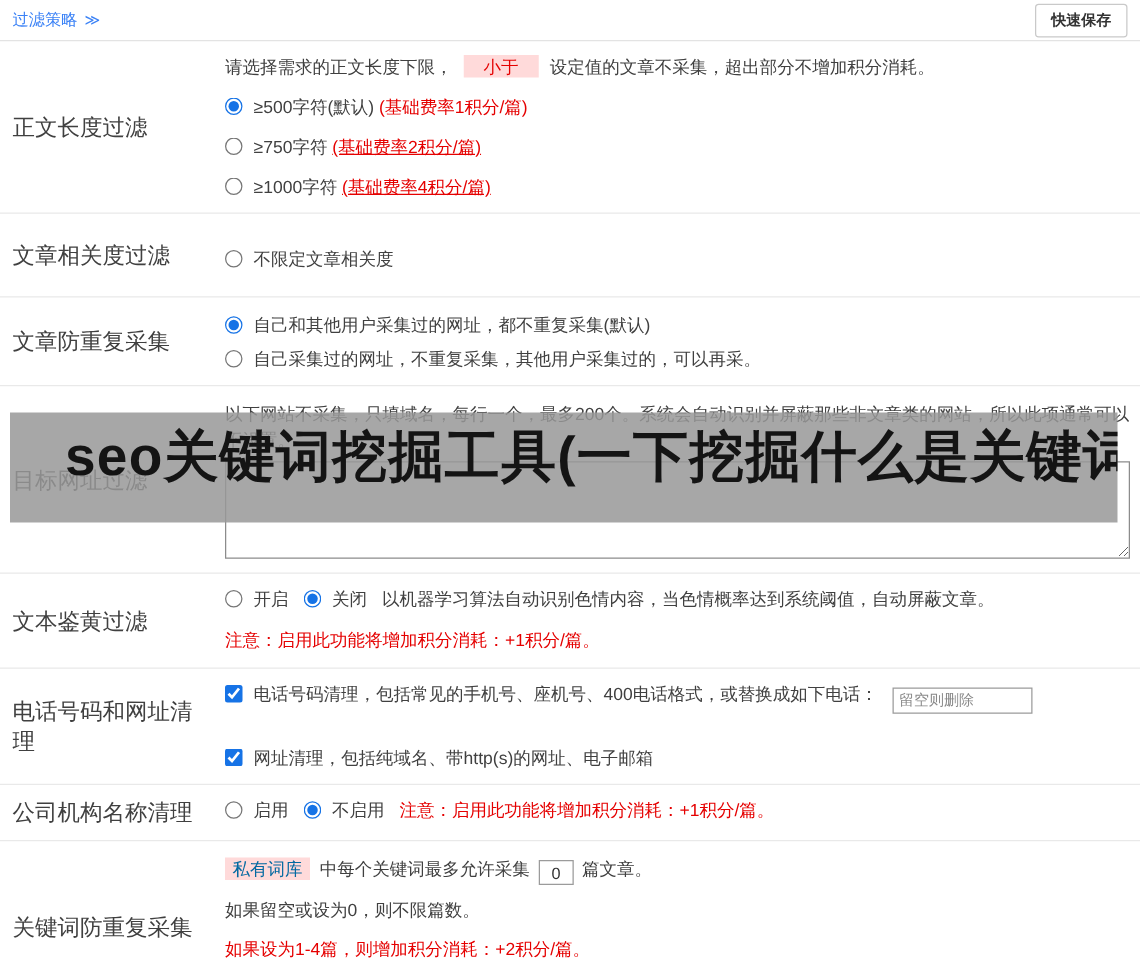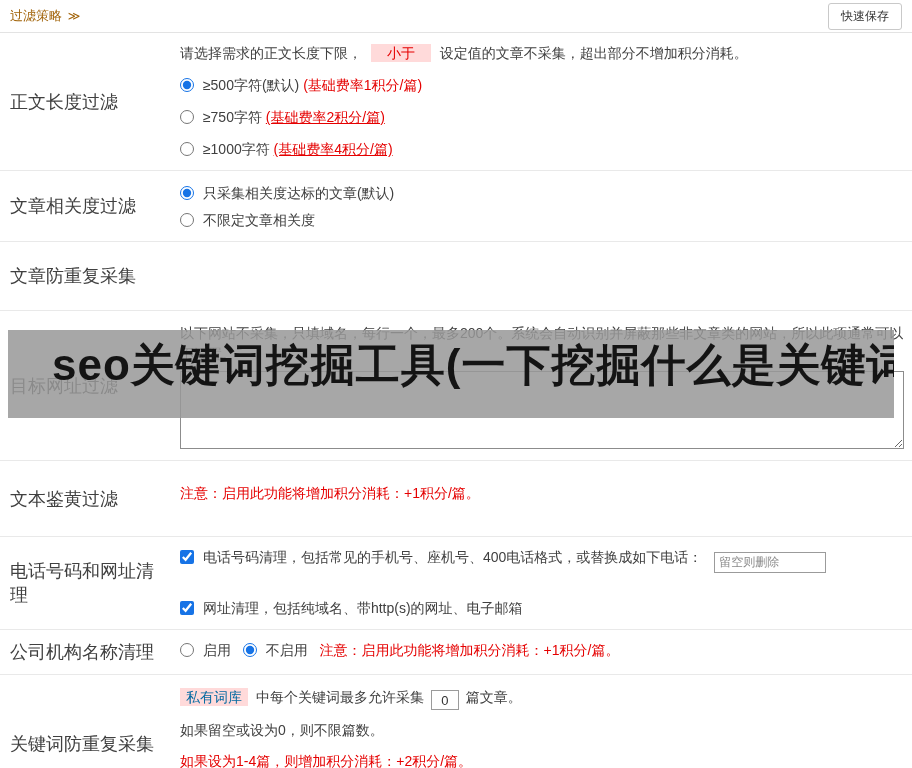--- a/index.html
+++ b/index.html
@@ -2,24 +2,24 @@
 <html><head>
 <meta charset="utf-8">
 <style>
   * { box-sizing: border-box; margin: 0; padding: 0; }
   html,body { background:#fff; }
   body { font-family:"Liberation Sans","DejaVu Sans",sans-serif; color:#404040; }
   .page { width:912px; height:768px; position:relative; overflow:hidden; background:#fff; margin:0 auto; }
 
   .topbar { height:33px; display:flex; align-items:center; justify-content:space-between;
             padding:0 10px; border-bottom:1px solid #e3e3e3; }
-  .topbar-title { color:#a16207; font-size:13px;text-align:center; }
+  .topbar-title { color:#3b82f6; font-size:13px;text-align:center; }
   .topbar-title .chev { font-size:12px; margin-left:2px; }
   .save-btn { font-size:12px; color:#333; background:#fff; border:1px solid #c9c9c9;
-              border-radius:3px; padding:4px 12px; cursor:pointer; }
+              border-radius:3px; padding:4px 12px; cursor:pointer;font-weight:bold; }
 
   .row { display:flex; border-bottom:1px solid #e9e9e9; }
   .row-label { width:172px; padding:10px; font-size:18px; color:#404040;
                display:flex; align-items:center; }
   .row-content { flex:1; padding:10px 8px; font-size:14px; color:#404040; line-height:1.5; }
 
   .r1 { min-height:137px; } .r2 { min-height:67px;align-items:center; } .r3 { min-height:69px; }
   .r4 { min-height:150px; } .r5 { min-height:76px; } .r6 { min-height:68px; }
   .r7 { min-height:42px; }  .r8 { min-height:128px; }
 
@@ -89,46 +89,63 @@
         <input type="radio" name="bodylen" style="">
         <span>≥1000字符</span>
         <span class="red u">(基础费率4积分/篇)</span>
       </label>
     </div>
   </div>
 
   <div class="row r2">
     <div class="row-label">文章相关度过滤</div>
     <div class="row-content">
-      <label class="opt" style="margin-top:2px;">
-        <input type="radio" name="relevance" checked="" style="">
-        <span>只采集相关度达标的文章(默认)</span>
-      </label>
       <label class="opt" style="margin-top:6px;">
         <input type="radio" name="relevance" style="">
         <span>不限定文章相关度</span>
       </label>
     </div>
   </div>
 
   <div class="row r3">
     <div class="row-label">文章防重复采集</div>
+    <div class="row-content">
+      <label class="opt" style="margin-top:2px;">
+        <input type="radio" name="dedup" checked="" style="">
+        <span>自己和其他用户采集过的网址，都不重复采集(默认)</span>
+      </label>
+      <label class="opt" style="margin-top:6px;">
+        <input type="radio" name="dedup" style="">
+        <span>自己采集过的网址，不重复采集，其他用户采集过的，可以再采。</span>
+      </label>
+    </div>
   </div>
 
   <div class="row r4">
     <div class="row-label">目标网址过滤</div>
     <div class="row-content">
       <div class="site-desc">以下网站不采集，只填域名，每行一个，最多200个。系统会自动识别并屏蔽那些非文章类的网站，所以此项通常可以不设置。</div>
       <textarea class="site-textarea" style=""></textarea>
     </div>
   </div>
 
   <div class="row r5">
     <div class="row-label">文本鉴黄过滤</div>
     <div class="row-content">
+      <div>
+        <label class="opt-inline">
+          <input type="radio" name="porn" style="">
+          <span>开启</span>
+        </label>
+        <label class="opt-inline">
+          <input type="radio" name="porn" checked="" style="">
+          <span>关闭</span>
+        </label>
+        <span>以机器学习算法自动识别色情内容，当色情概率达到系统阈值，自动屏蔽文章。</span>
+      </div>
       <div class="red note-line">注意：启用此功能将增加积分消耗：+1积分/篇。</div>
     </div>
   </div>
 
   <div class="row r6">
     <div class="row-label">电话号码和网址清理</div>
     <div class="row-content">
       <div>
         <label class="opt-inline">
           <input type="checkbox" checked="" style="">

